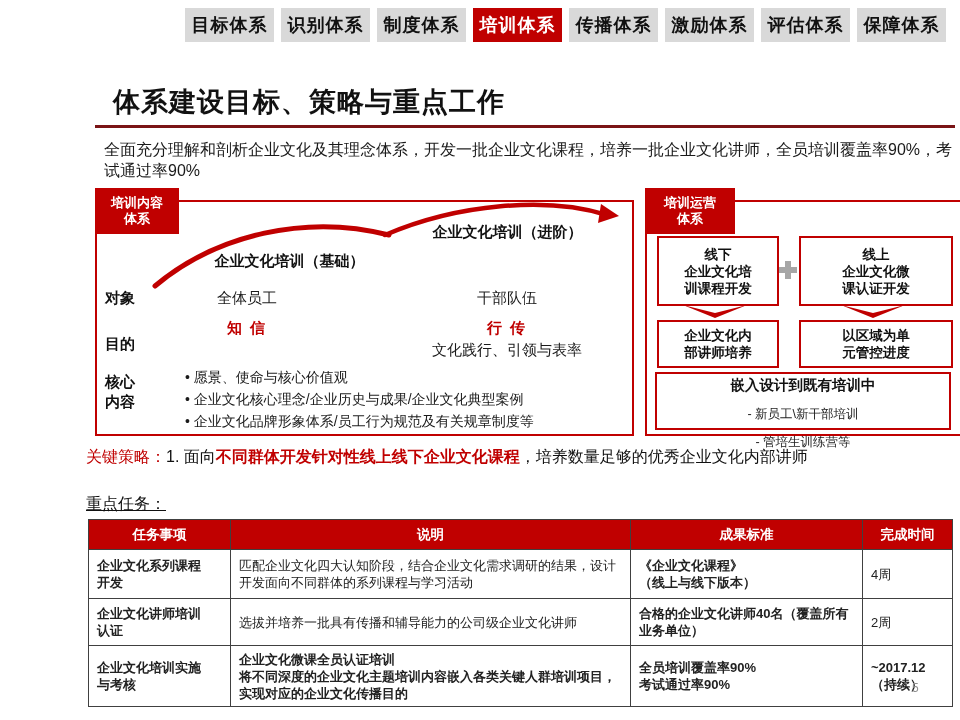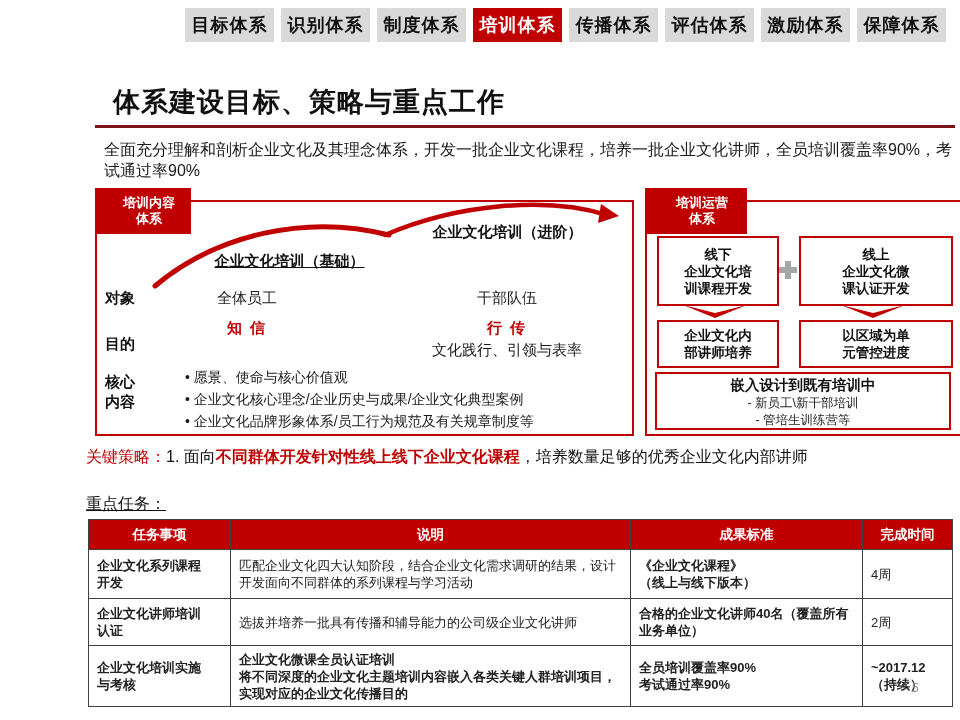--- a/index.html
+++ b/index.html
@@ -14,47 +14,47 @@
   
   .page-title{position:absolute;left:113px;top:84px;font-size:27px;font-weight:bold;color:#111;letter-spacing:1px;}
   .title-rule{position:absolute;left:95px;top:125px;width:860px;height:3px;background:#7A1416;}
   .subtitle{position:absolute;left:104px;top:139px;width:852px;font-size:16px;line-height:21px;color:#1a1a1a;}
 
   
   .panel{position:absolute;border:2px solid #C00000;background:#fff;}
   .panel-left{left:95px;top:200px;width:535px;height:232px;}
   .panel-right{left:645px;top:200px;width:310px;height:232px;padding-left:31px;}
   .tag{position:absolute;background:#C00000;color:#fff;font-weight:bold;font-size:13px;line-height:16px;
-       display:flex;align-items:center;justify-content:center;text-align:center;white-space:pre-line;z-index:3;padding-left:12px;}
+       display:flex;align-items:center;justify-content:center;text-align:center;white-space:pre-line;z-index:3;}
   .tag-left{left:95px;top:188px;width:84px;height:46px;}
   .tag-right{left:645px;top:188px;width:90px;height:46px;}
 
   .pre{white-space:pre-line;font-weight:bold;}
 
   
   .curves{position:absolute;left:0;top:0;width:533px;height:115px;}
   .curve-label{position:absolute;font-size:15px;font-weight:bold;color:#111;text-align:center;}
-  .cl-basic{left:105px;top:50px;width:175px;text-decoration:underline;}
+  .cl-basic{left:105px;top:50px;width:175px;}
   .cl-adv{left:318px;top:21px;width:185px;}
   .row-label{position:absolute;font-weight:bold;color:#111;font-size:15px;}
   .cell{position:absolute;font-size:15px;color:#1a1a1a;text-align:center;}
   .kw{position:absolute;font-size:15px;font-weight:bold;color:#C00000;text-align:center;letter-spacing:2px;}
   .core-list{position:absolute;left:88px;top:164px;font-size:14px;color:#1a1a1a;line-height:22px;}
   .core-list div::before{content:"• ";}
 
   
   .rbox{position:absolute;border:2px solid #C00000;background:#fff;display:flex;align-items:center;
         justify-content:center;text-align:center;font-weight:bold;color:#111;font-size:13.5px;line-height:17px;}
   .plus{position:absolute;left:130px;top:53px;width:22px;height:28px;color:#A6A6A6;font-size:24px;font-weight:bold;
         display:flex;align-items:center;justify-content:center;}
   .plus::before{content:"";position:absolute;left:2px;top:12px;width:18px;height:6px;background:#A6A6A6;}
   .plus::after{content:"";position:absolute;left:8px;top:6px;width:6px;height:18px;background:#A6A6A6;}
   .chev{position:absolute;width:64px;height:13px;}
   .embed-title{font-size:14.5px;font-weight:bold;color:#111;margin-top:3px;}
-  .embed-items{font-size:12.5px;color:#222;text-align:center;line-height:16px;margin-top:1px;}
+  .embed-items{font-size:12.5px;color:#222;text-align:center;line-height:16px;margin-top:12px;}
 
   
   .strategy{position:absolute;left:86px;top:445px;width:870px;font-size:16px;line-height:23px;color:#111;}
   .strategy .lbl{color:#C00000;}
   .strategy .hl{color:#C00000;font-weight:bold;}
   .strategy-line2{padding-left:87px;}
 
   
   .tasks-label{position:absolute;left:86px;top:494px;font-size:16px;color:#111;text-decoration:underline;}
   table.tasks{position:absolute;left:88px;top:519px;width:864px;border-collapse:collapse;table-layout:fixed;background:#fff;}
@@ -69,22 +69,22 @@
 <body>
 
 <div class="slide">
 
   <nav class="tabs">
     <div class="tab">目标体系</div>
     <div class="tab">识别体系</div>
     <div class="tab">制度体系</div>
     <div class="tab active">培训体系</div>
     <div class="tab">传播体系</div>
+    <div class="tab">激励体系</div>
     <div class="tab">评估体系</div>
-    <div class="tab">激励体系</div>
     <div class="tab">保障体系</div>
   </nav>
 
   <div class="page-title">体系建设目标、策略与重点工作</div>
   <div class="title-rule"></div>
   <div class="subtitle">全面充分理解和剖析企业文化及其理念体系，开发一批企业文化课程，培养一批企业文化讲师，全员培训覆盖率90%，考试通过率90%</div>
 
   <div class="tag tag-left">培训内容
 体系</div>
   <div class="panel panel-left">

